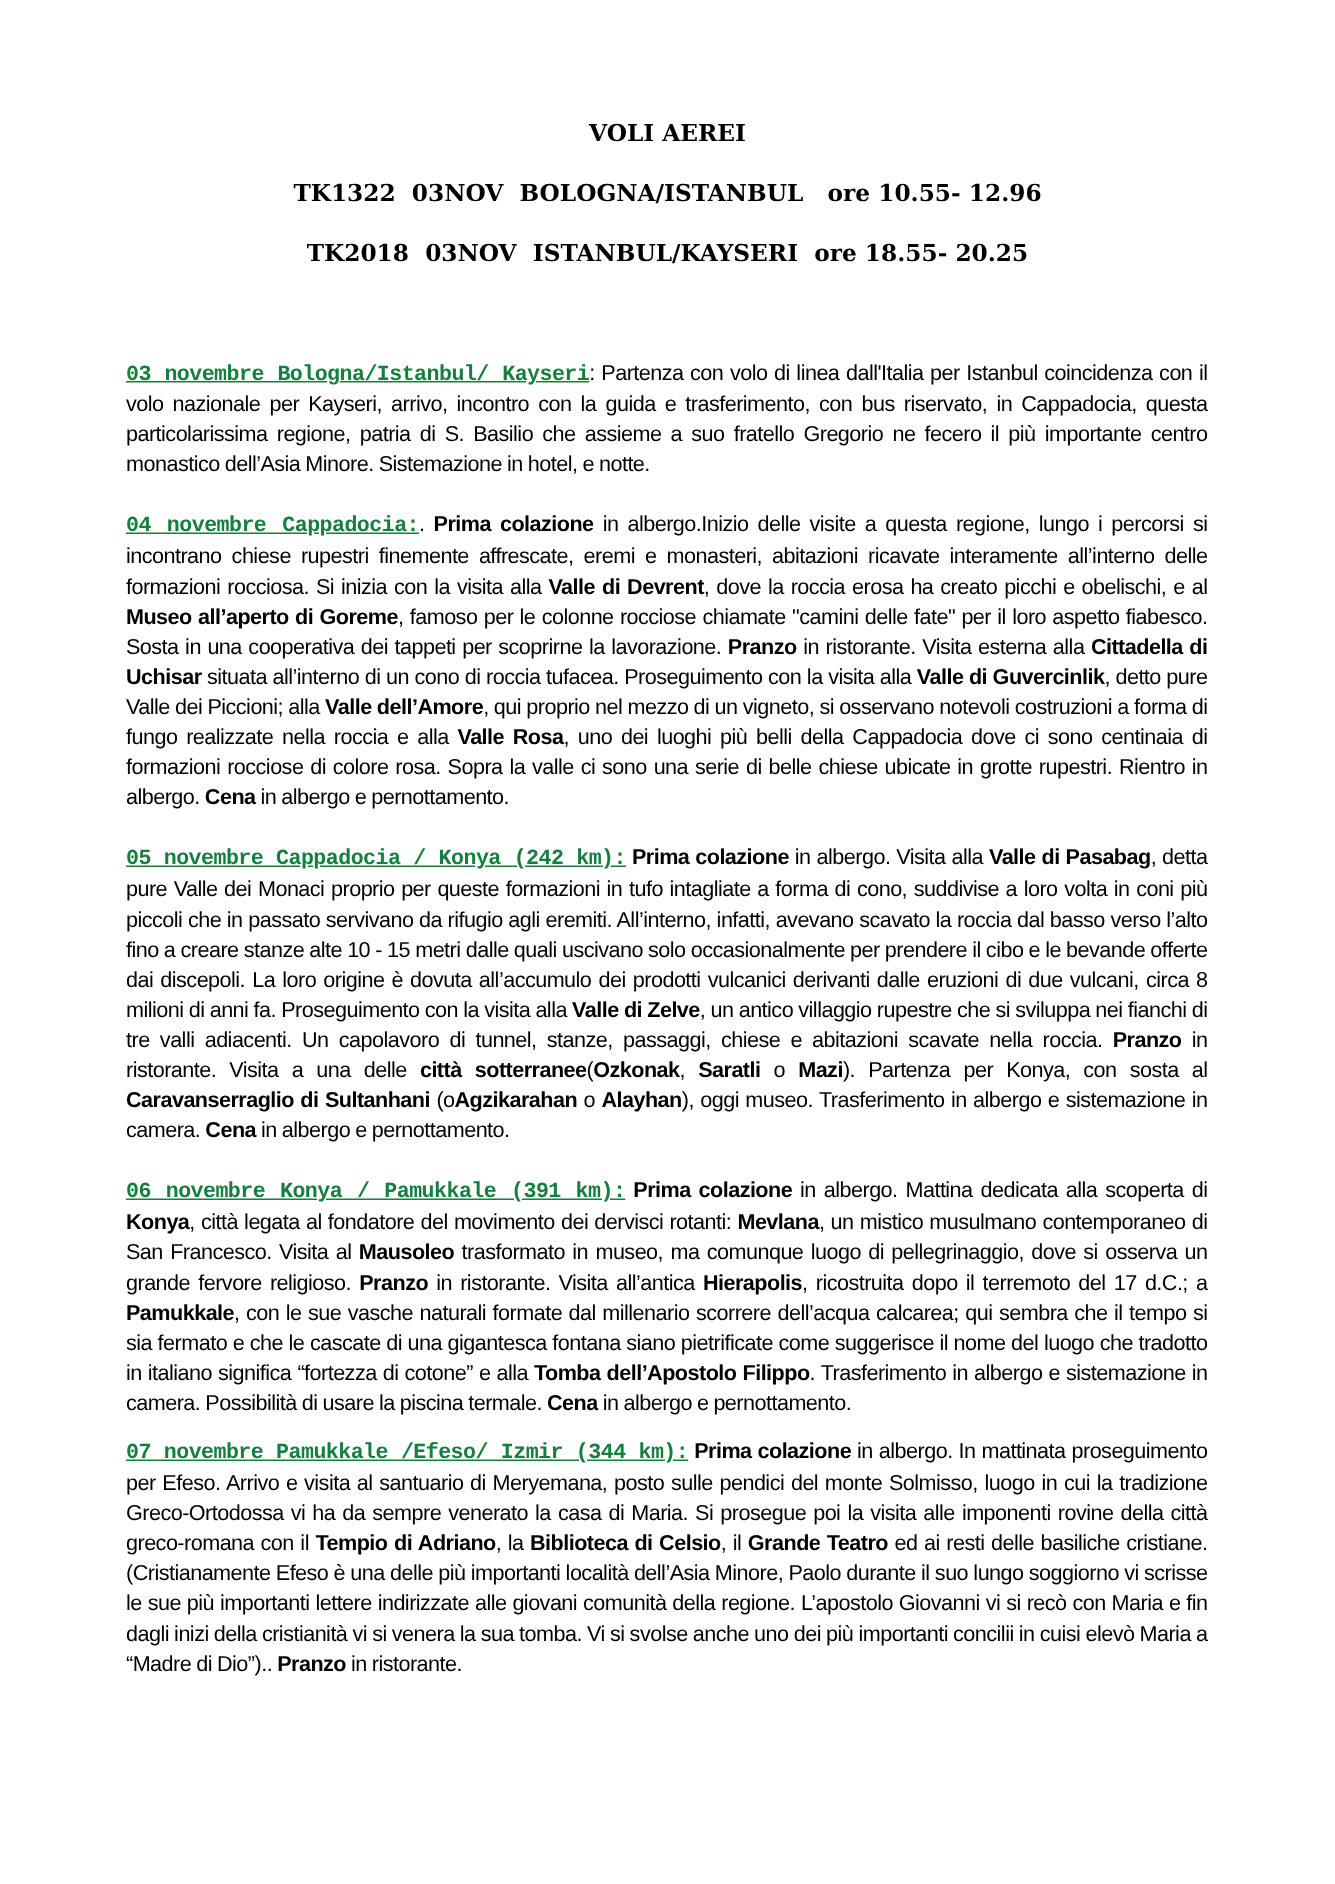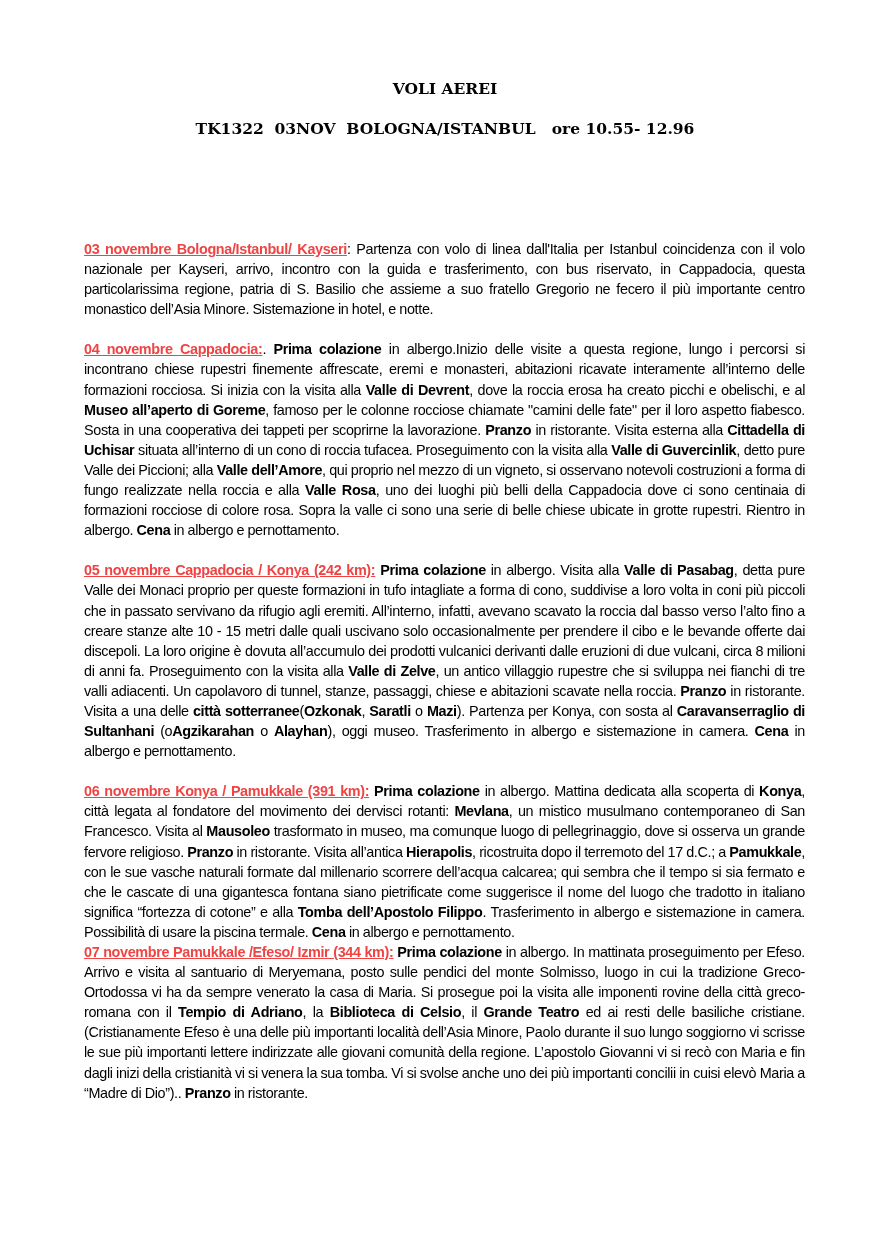--- a/index.html
+++ b/index.html
@@ -14,30 +14,31 @@
     font-weight: bold; color: #000; font-size: 15.5px; white-space: pre;
   }
   .body {
     position: absolute; left: 84px; top: 239px; width: 721px;
     font-family: "Liberation Sans", "DejaVu Sans", sans-serif;
     font-size: 14.4px; line-height: 20.1px; color: #000;
     letter-spacing: -0.35px; word-spacing: -0.3px;
   }
   .para { margin: 0; text-align: justify; }
   .para + .para { margin-top: 20px; }
-  .para.tight { margin-top: 0; }
-  .day-link { color: #ef4444; text-decoration: underline; font-weight: bold; cursor: pointer; }
+  .para.tight { margin-top: 12px; }
+  .day-link { color: #15803d; text-decoration: underline; font-weight: bold; cursor: pointer; font-family: Liberation Mono, monospace; }
   .b { font-weight: bold; }
 </style>
 </head>
 <body>
 
 <div class="page">
   <div class="head" style="top:79px;">VOLI AEREI</div>
   <div class="head" style="top:119px;">TK1322  03NOV  BOLOGNA/ISTANBUL   ore 10.55- 12.96</div>
+  <div class="head" style="top:159px;">TK2018  03NOV  ISTANBUL/KAYSERI  ore 18.55- 20.25</div>
 
   <div class="body" id="itinerary">
       <p class="para"><span class="day-link"> 03 novembre Bologna/Istanbul/ Kayseri</span><span>: Partenza con volo di linea dall'Italia per Istanbul  coincidenza con il volo nazionale per Kayseri, arrivo, incontro con la guida e trasferimento, con bus riservato, in Cappadocia, questa particolarissima regione, patria di S. Basilio che assieme a suo fratello Gregorio ne fecero il più importante centro monastico dell’Asia Minore. Sistemazione in hotel, e notte.</span></p>
       <p class="para"><span class="day-link">04 novembre Cappadocia:</span><span>. </span><span class="b">Prima colazione</span><span> in albergo.Inizio delle visite a questa regione, lungo i percorsi si incontrano chiese rupestri finemente affrescate, eremi e monasteri, abitazioni ricavate interamente all’interno delle formazioni rocciosa. Si inizia con la visita alla </span><span class="b">Valle di Devrent</span><span>, dove la roccia erosa ha creato picchi e obelischi, e al </span><span class="b">Museo all’aperto di Goreme</span><span>, famoso per le colonne rocciose chiamate "camini delle fate" per il loro aspetto fiabesco. Sosta in una cooperativa dei tappeti per scoprirne la lavorazione. </span><span class="b">Pranzo</span><span> in ristorante.  Visita esterna  alla </span><span class="b">Cittadella  di Uchisar</span><span> situata  all’interno  di  un  cono  di  roccia  tufacea. Proseguimento con la visita alla </span><span class="b">Valle di Guvercinlik</span><span>, detto pure Valle dei Piccioni; alla </span><span class="b">Valle dell’Amore</span><span>, qui proprio nel mezzo di un vigneto, si osservano notevoli costruzioni a forma di fungo realizzate nella roccia e alla </span><span class="b">Valle Rosa</span><span>, uno dei luoghi più belli della Cappadocia dove ci sono centinaia di formazioni rocciose di colore rosa. Sopra la valle ci sono una serie di belle chiese ubicate in grotte rupestri. Rientro in albergo. </span><span class="b">Cena</span><span> in albergo e pernottamento.</span></p>
       <p class="para"><span class="day-link">05 novembre Cappadocia / Konya (242 km):</span><span> </span><span class="b">Prima colazione</span><span> in albergo. Visita alla </span><span class="b">Valle di Pasabag</span><span>, detta pure Valle dei Monaci proprio per queste formazioni in tufo intagliate a forma di cono, suddivise a loro volta in coni più piccoli che in passato servivano da rifugio agli eremiti. All’interno, infatti, avevano scavato la roccia dal basso verso l’alto fino a creare stanze alte 10 - 15 metri dalle quali uscivano solo occasionalmente per prendere il cibo e le bevande offerte dai discepoli. La loro origine è dovuta all’accumulo dei prodotti vulcanici derivanti dalle eruzioni di due vulcani, circa 8 milioni di anni fa. Proseguimento con la visita alla </span><span class="b">Valle di Zelve</span><span>, un antico villaggio rupestre che si sviluppa nei fianchi di tre valli adiacenti. Un capolavoro di tunnel, stanze, passaggi, chiese e abitazioni scavate nella roccia. </span><span class="b">Pranzo</span><span> in ristorante. Visita a una delle </span><span class="b">città sotterranee</span><span>(</span><span class="b">Ozkonak</span><span>, </span><span class="b">Saratli</span><span> o </span><span class="b">Mazi</span><span>). Partenza per Konya, con sosta al </span><span class="b">Caravanserraglio di Sultanhani</span><span> (o</span><span class="b">Agzikarahan</span><span> o </span><span class="b">Alayhan</span><span>), oggi museo. Trasferimento in albergo e sistemazione in camera. </span><span class="b">Cena</span><span> in albergo e pernottamento.</span></p>
       <p class="para"><span class="day-link">06 novembre Konya / Pamukkale (391 km):</span><span> </span><span class="b">Prima colazione</span><span> in albergo. Mattina dedicata alla scoperta di </span><span class="b">Konya</span><span>, città legata al fondatore del movimento dei dervisci rotanti: </span><span class="b">Mevlana</span><span>, un mistico musulmano contemporaneo di San Francesco. Visita al </span><span class="b">Mausoleo</span><span> trasformato in museo, ma comunque luogo di pellegrinaggio, dove si osserva un grande fervore religioso. </span><span class="b">Pranzo</span><span> in ristorante. Visita all’antica </span><span class="b">Hierapolis</span><span>, ricostruita dopo il terremoto del 17 d.C.; a </span><span class="b">Pamukkale</span><span>, con le sue vasche naturali formate dal millenario scorrere dell’acqua calcarea; qui sembra che il tempo si sia fermato e che le cascate di una gigantesca fontana siano pietrificate come suggerisce il nome del luogo che tradotto in italiano significa “fortezza di cotone” e alla </span><span class="b">Tomba dell’Apostolo Filippo</span><span>. Trasferimento in albergo e sistemazione in camera. Possibilità di usare la piscina termale. </span><span class="b">Cena</span><span> in albergo e pernottamento.</span></p>
       <p class="para tight"><span class="day-link">07 novembre Pamukkale /Efeso/ Izmir (344 km):</span><span> </span><span class="b">Prima colazione</span><span> in albergo. In mattinata proseguimento per Efeso. Arrivo e visita al santuario di Meryemana, posto sulle pendici del monte Solmisso, luogo in cui la tradizione Greco-Ortodossa vi ha da sempre venerato la casa di Maria. Si prosegue poi la visita alle imponenti rovine della città greco-romana con il </span><span class="b">Tempio di Adriano</span><span>, la </span><span class="b">Biblioteca di Celsio</span><span>, il </span><span class="b">Grande Teatro</span><span> ed ai resti delle basiliche cristiane. (Cristianamente Efeso è una delle più importanti località dell’Asia Minore, Paolo durante il suo lungo soggiorno vi scrisse le sue più importanti lettere indirizzate alle giovani comunità della regione. L’apostolo Giovanni vi si recò con Maria e fin dagli inizi della cristianità vi si venera la sua tomba. Vi si svolse anche uno dei più importanti concilii in cuisi elevò Maria a “Madre di Dio”).. </span><span class="b">Pranzo</span><span> in ristorante.</span></p>
     </div>
 </div>
 

